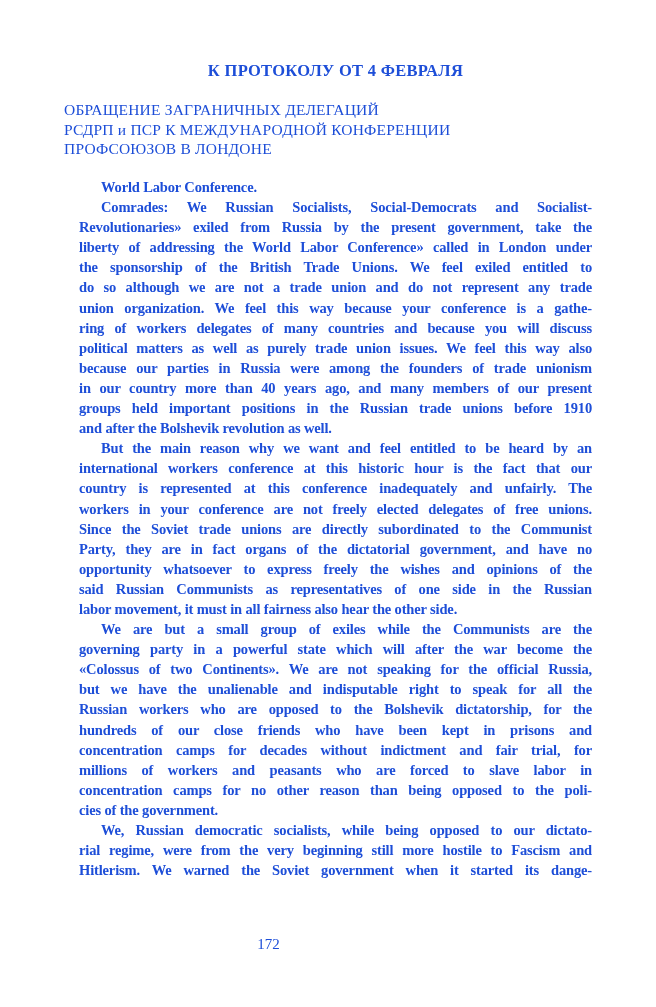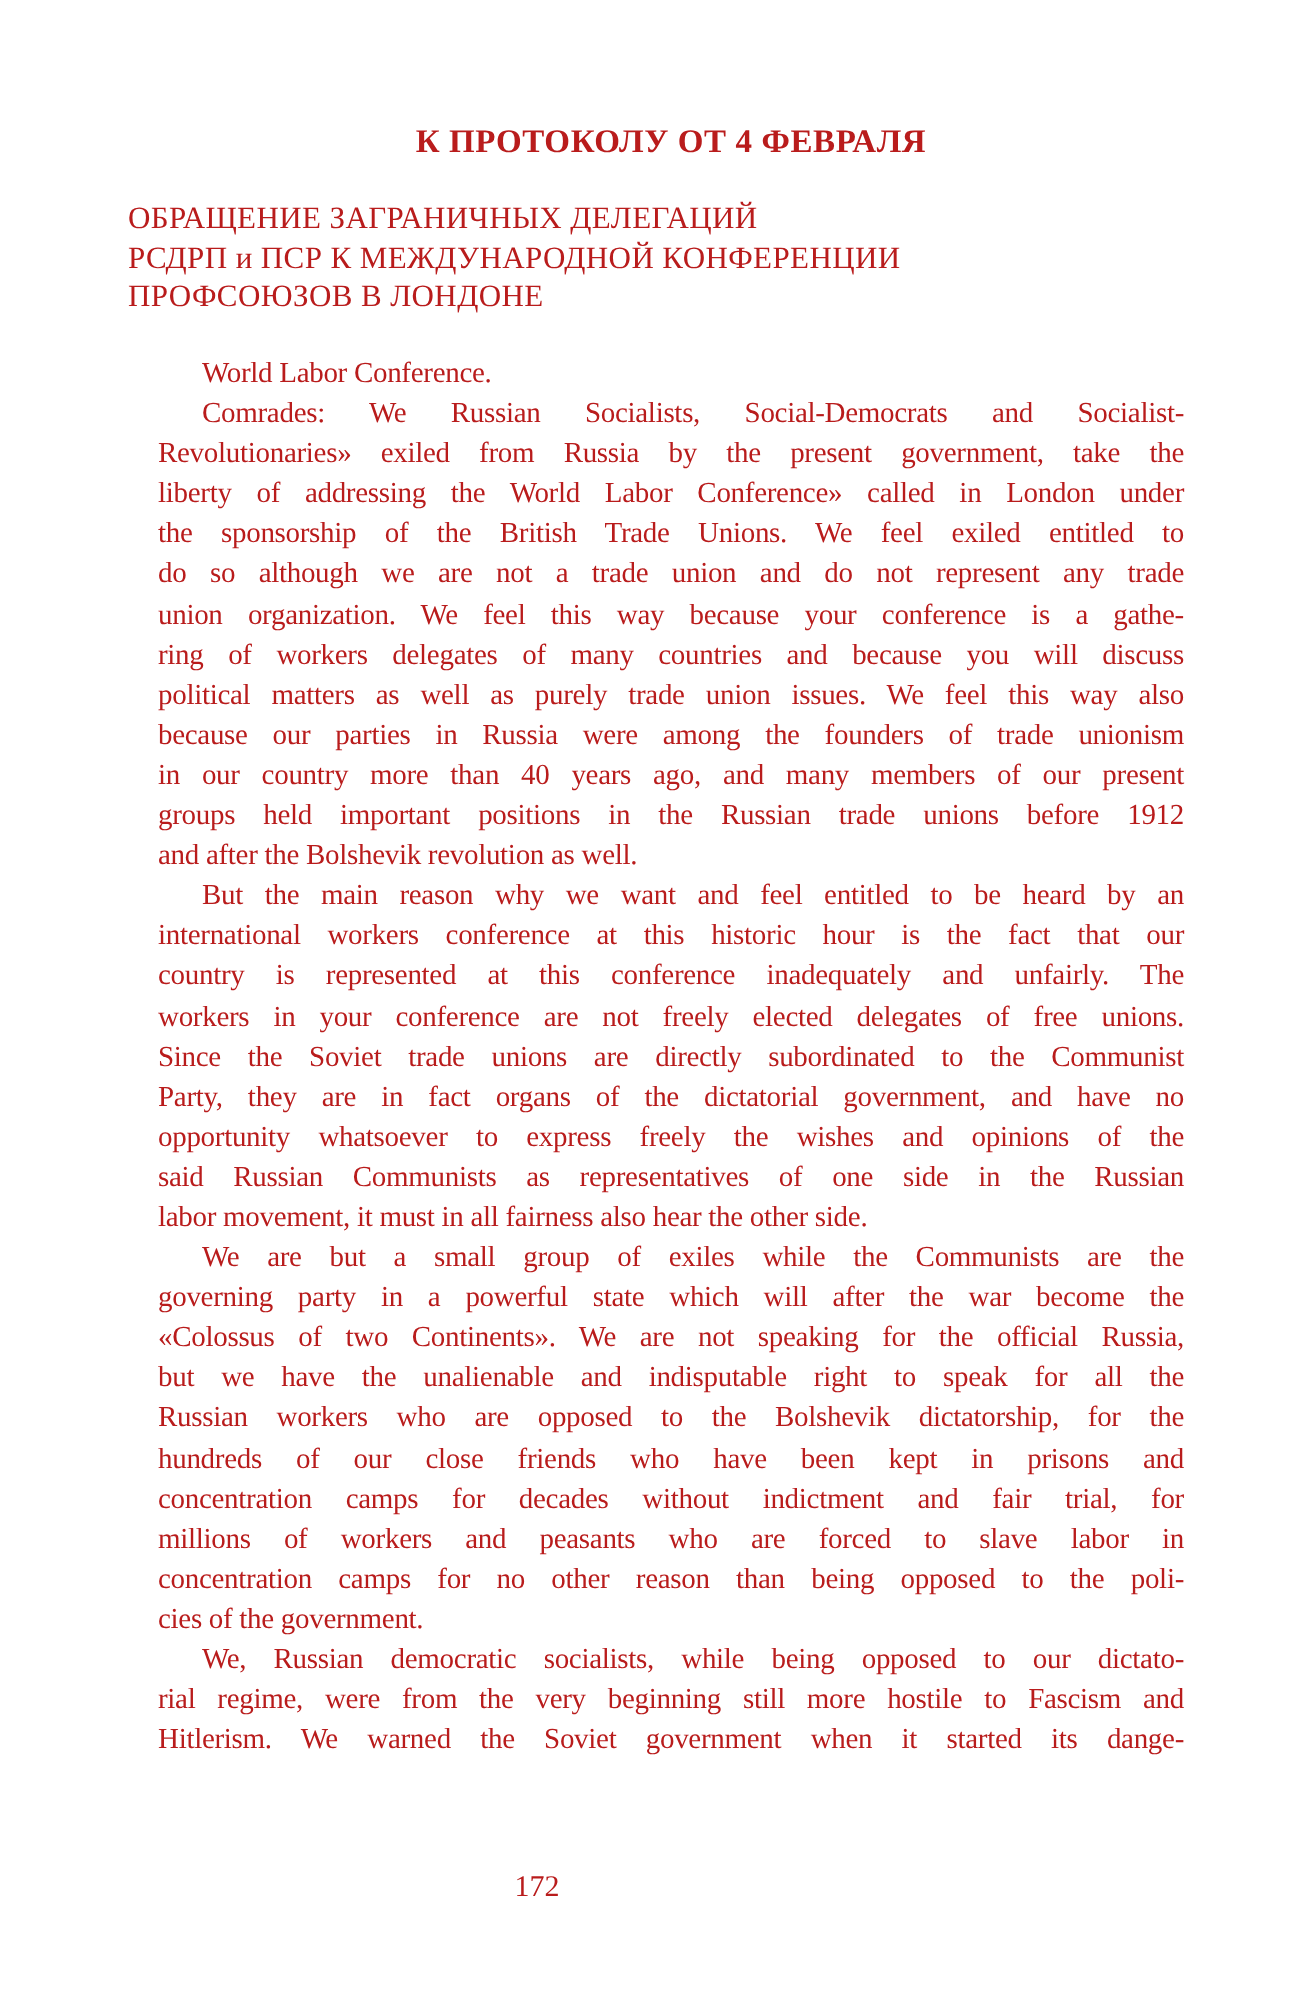--- a/index.html
+++ b/index.html
@@ -6,21 +6,21 @@
     margin: 0;
     padding: 0;
     background: #ffffff;
   }
   .sheet {
     position: relative;
     width: 656px;
     height: 1007px;
     background: #ffffff;
     font-family: "Liberation Serif", serif;
-    color: #b91c1c;
+    color: #1d4ed8;
     overflow: hidden;
   }
   .kicker {
     position: absolute;
     top: 61px;
     left: 79px;
     width: 513px;
     text-align: center;
     font-weight: bold;
     font-size: 16.5px;
@@ -41,20 +41,21 @@
     top: 177px;
     left: 79px;
     width: 513px;
     font-size: 14.5px;
     line-height: 20.1px;
     letter-spacing: -0.15px;
   }
   .line {
     text-align: justify;
     text-align-last: justify;
+    font-weight: bold;
   }
   .line.flush {
     text-align-last: left;
   }
   .line.indent {
     text-indent: 22px;
   }
   .folio {
     position: absolute;
     top: 936px;
@@ -81,21 +82,21 @@
       <div class="line indent">Comrades: We Russian Socialists, Social-Democrats and Socialist-</div>
       <div class="line">Revolutionaries» exiled from Russia by the present government, take the</div>
       <div class="line">liberty of addressing the World Labor Conference» called in London under</div>
       <div class="line">the sponsorship of the British Trade Unions. We feel exiled entitled to</div>
       <div class="line">do so although we are not a trade union and do not represent any trade</div>
       <div class="line">union organization. We feel this way because your conference is a gathe-</div>
       <div class="line">ring of workers delegates of many countries and because you will discuss</div>
       <div class="line">political matters as well as purely trade union issues. We feel this way also</div>
       <div class="line">because our parties in Russia were among the founders of trade unionism</div>
       <div class="line">in our country more than 40 years ago, and many members of our present</div>
-      <div class="line">groups held important positions in the Russian trade unions before 1912</div>
+      <div class="line">groups held important positions in the Russian trade unions before 1910</div>
       <div class="line flush">and after the Bolshevik revolution as well.</div>
       <div class="line indent">But the main reason why we want and feel entitled to be heard by an</div>
       <div class="line">international workers conference at this historic hour is the fact that our</div>
       <div class="line">country is represented at this conference inadequately and unfairly. The</div>
       <div class="line">workers in your conference are not freely elected delegates of free unions.</div>
       <div class="line">Since the Soviet trade unions are directly subordinated to the Communist</div>
       <div class="line">Party, they are in fact organs of the dictatorial government, and have no</div>
       <div class="line">opportunity whatsoever to express freely the wishes and opinions of the</div>
       <div class="line">said Russian Communists as representatives of one side in the Russian</div>
       <div class="line flush">labor movement, it must in all fairness also hear the other side.</div>

